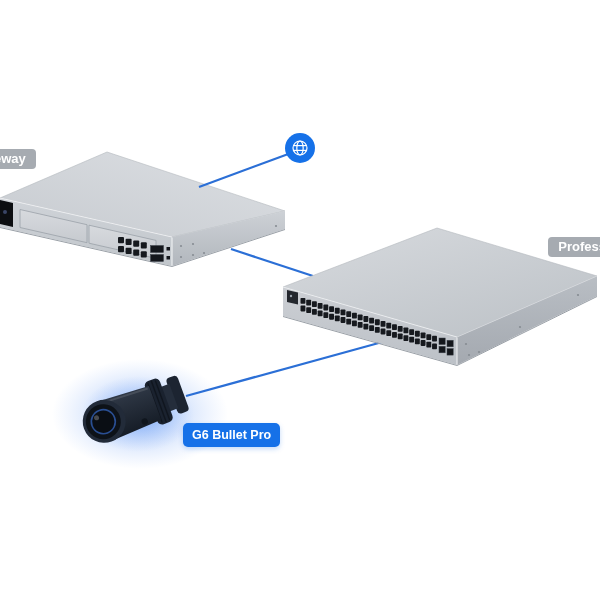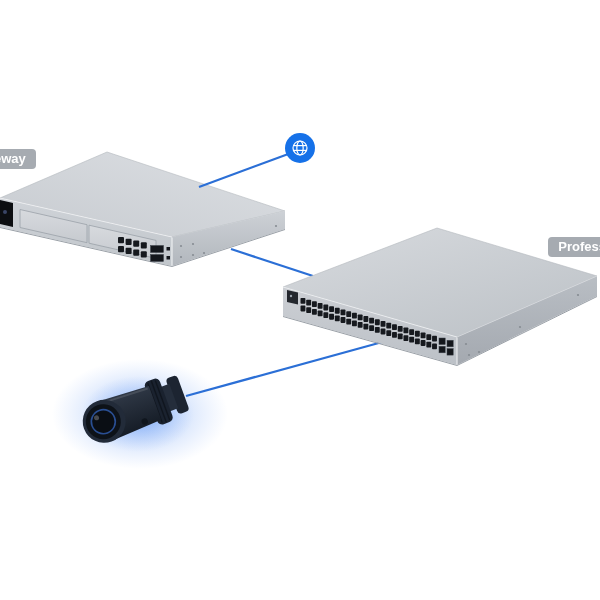--- a/index.html
+++ b/index.html
@@ -220,13 +220,14 @@
     <circle cx="142" cy="434" r="3.2" fill="#0f151d"></circle>
     <circle cx="104" cy="420" r="21.5" fill="#222b39"></circle>
     <circle cx="103" cy="420" r="17.5" fill="#0d1218"></circle>
     <circle cx="103" cy="420" r="12" fill="#0a0e14" stroke="#2a4f93" stroke-width="1.6"></circle>
     <circle cx="98" cy="414" r="2.5" fill="#ffffff" opacity="0.25"></circle>
   </g>
 </svg>
 
 <div class="label label-gray" id="lbl-gateway">eway</div>
 <div class="label label-gray" id="lbl-switch">Profess</div>
+<div class="label label-blue" id="lbl-camera">G6 Bullet Pro</div>
 </div>
 
 </body></html>

